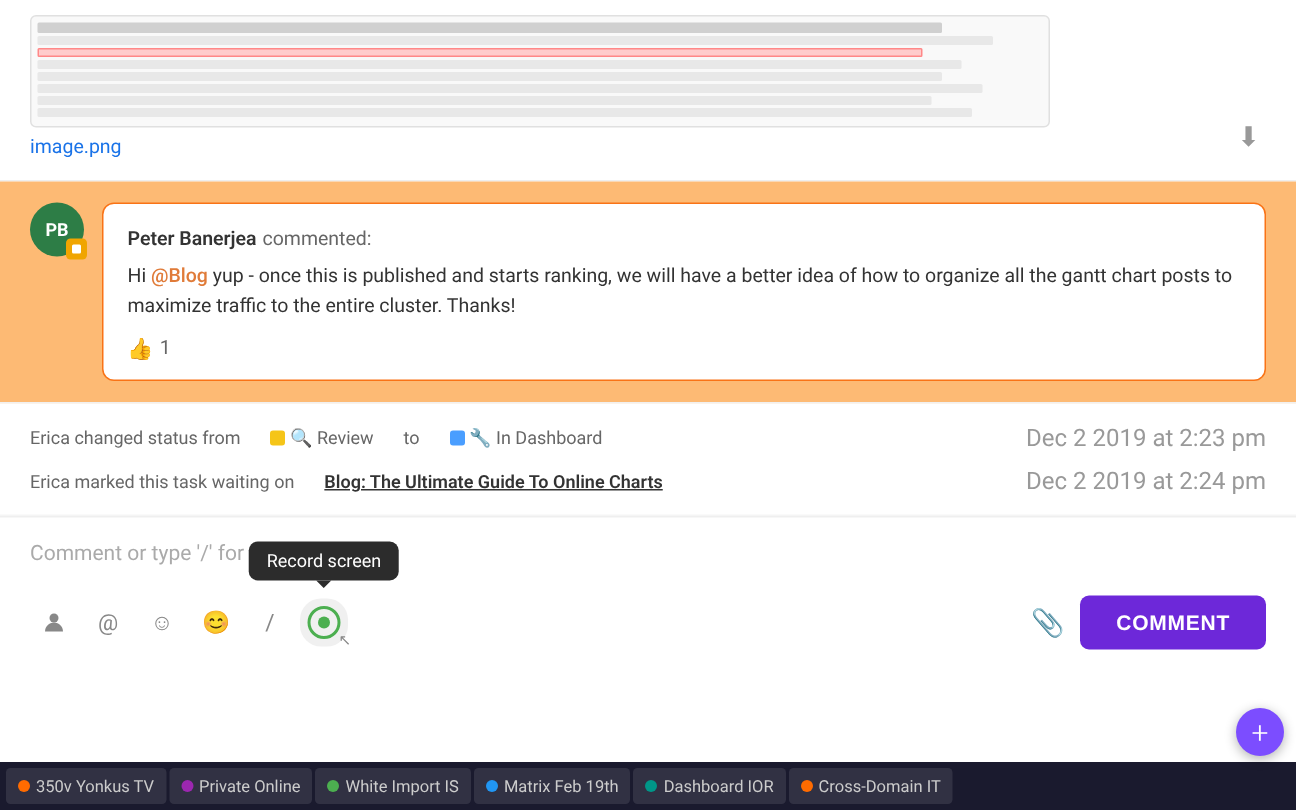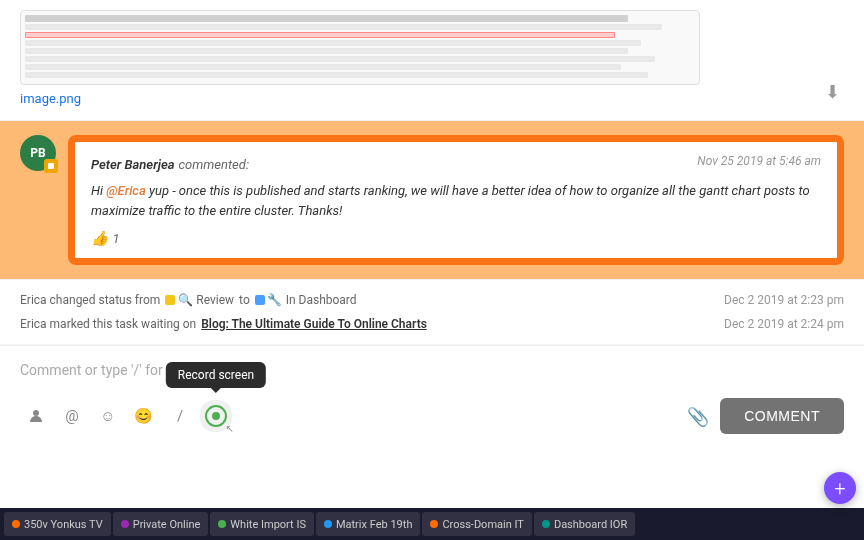--- a/index.html
+++ b/index.html
@@ -110,24 +110,23 @@
       background: #f0a500;
       border-radius: 3px;
       display: flex;
       align-items: center;
       justify-content: center;
     }
 
     .comment-bubble {
       flex: 1;
       background: #fff;
-      border: 7px solid #f97316;
+      border: 1px solid #f97316;
       border-radius: 8px;
       padding: 12px 16px;
-      font-style: italic;
     }
 
     .comment-header {
       display: flex;
       justify-content: space-between;
       margin-bottom: 8px;
     }
 
     .comment-author {
       font-size: 13px;
@@ -179,21 +178,21 @@
       justify-content: space-between;
       align-items: center;
       padding: 5px 0;
       font-size: 12px;
       color: #666;
     }
 
     .activity-text {
       display: flex;
       align-items: flex-end;
-      gap: 5px;
+      gap: 20px;
       flex-wrap: wrap;
     }
 
     .status-badge {
       display: inline-flex;
       align-items: center;
       gap: 3px;
       font-size: 12px;
     }
 
@@ -207,21 +206,21 @@
     .status-dot.yellow { background: #f5c518; }
     .status-dot.blue { background: #4a9eff; }
 
     .activity-link {
       font-weight: 600;
       color: #333;
       font-size: 12px;
     }
 
     .activity-time {
-      font-size: 12px;
+      font-size: 16px;
       color: #999;
       white-space: nowrap;
     }
 
     
     .comment-input-area {
       padding: 12px 20px 8px 20px;
       background: #fff;
       border-top: 1px solid #efefef;
       flex: 1;
@@ -322,27 +321,27 @@
       right: -2px;
       font-size: 10px;
     }
 
     .attach-icon {
       color: #888;
       font-size: 18px;
     }
 
     .comment-btn {
-      background: #737373;
+      background: #6d28d9;
       color: white;
       border: none;
       border-radius: 6px;
       padding: 10px 24px;
       font-size: 14px;
-      font-weight: 400;
+      font-weight: 700;
       letter-spacing: 0.5px;
       cursor: pointer;
     }
 
     
     .taskbar {
       display: flex;
       background: #1a1a2e;
       height: 32px;
       align-items: center;
@@ -430,24 +429,23 @@
             </svg>
         </div>
       </div>
     </div>
     <div class="comment-bubble">
       <div class="comment-header">
         <span>
           <span class="comment-author">Peter Banerjea</span>
           <span class="comment-action"> <span>commented:</span></span>
         </span>
-        <span class="comment-time">Nov 25 2019 at 5:46 am</span>
       </div>
       <div class="comment-text">
-        <span>Hi </span><span class="mention">@Erica</span><span> yup - once this is published and starts ranking, we will have a better idea of how to organize all the gantt chart posts to maximize traffic to the entire cluster. Thanks!</span>
+        <span>Hi </span><span class="mention">@Blog</span><span> yup - once this is published and starts ranking, we will have a better idea of how to organize all the gantt chart posts to maximize traffic to the entire cluster. Thanks!</span>
       </div>
       <div class="like-btn">
         <span class="like-icon">👍</span>
         <span>1</span>
       </div>
     </div>
   </div>
 
   <div class="activity-section">
     <div class="activity-row">
@@ -533,26 +531,26 @@
     </div>
     <div class="taskbar-item">
       <span class="taskbar-dot dot-green"></span>
       <span>White Import IS</span>
     </div>
     <div class="taskbar-item">
       <span class="taskbar-dot dot-blue"></span>
       <span>Matrix Feb 19th</span>
     </div>
     <div class="taskbar-item">
+      <span class="taskbar-dot dot-teal"></span>
+      <span>Dashboard IOR</span>
+    </div>
+    <div class="taskbar-item">
       <span class="taskbar-dot dot-orange"></span>
       <span>Cross-Domain IT</span>
-    </div>
-    <div class="taskbar-item">
-      <span class="taskbar-dot dot-teal"></span>
-      <span>Dashboard IOR</span>
     </div>
   </div>
 
 </div>
 
 <div class="fab-btn">
   <span>+</span>
 </div>
 
 </body></html>

